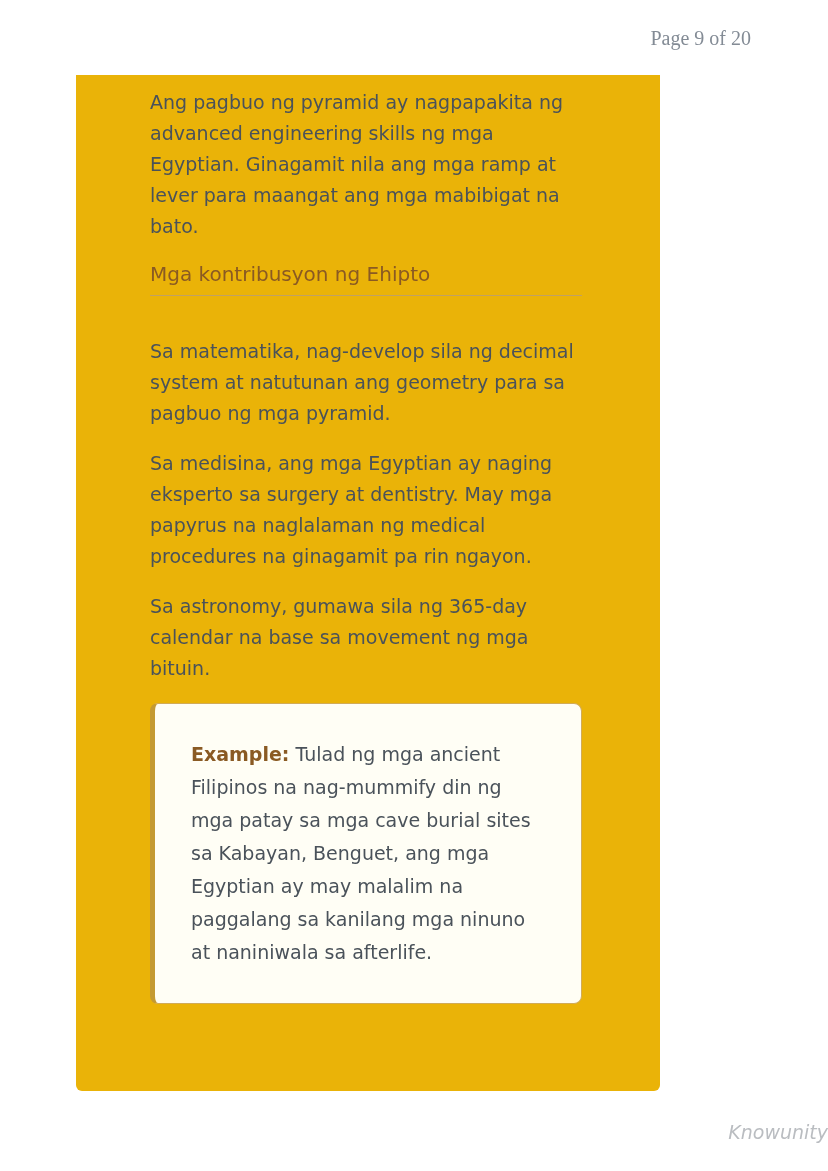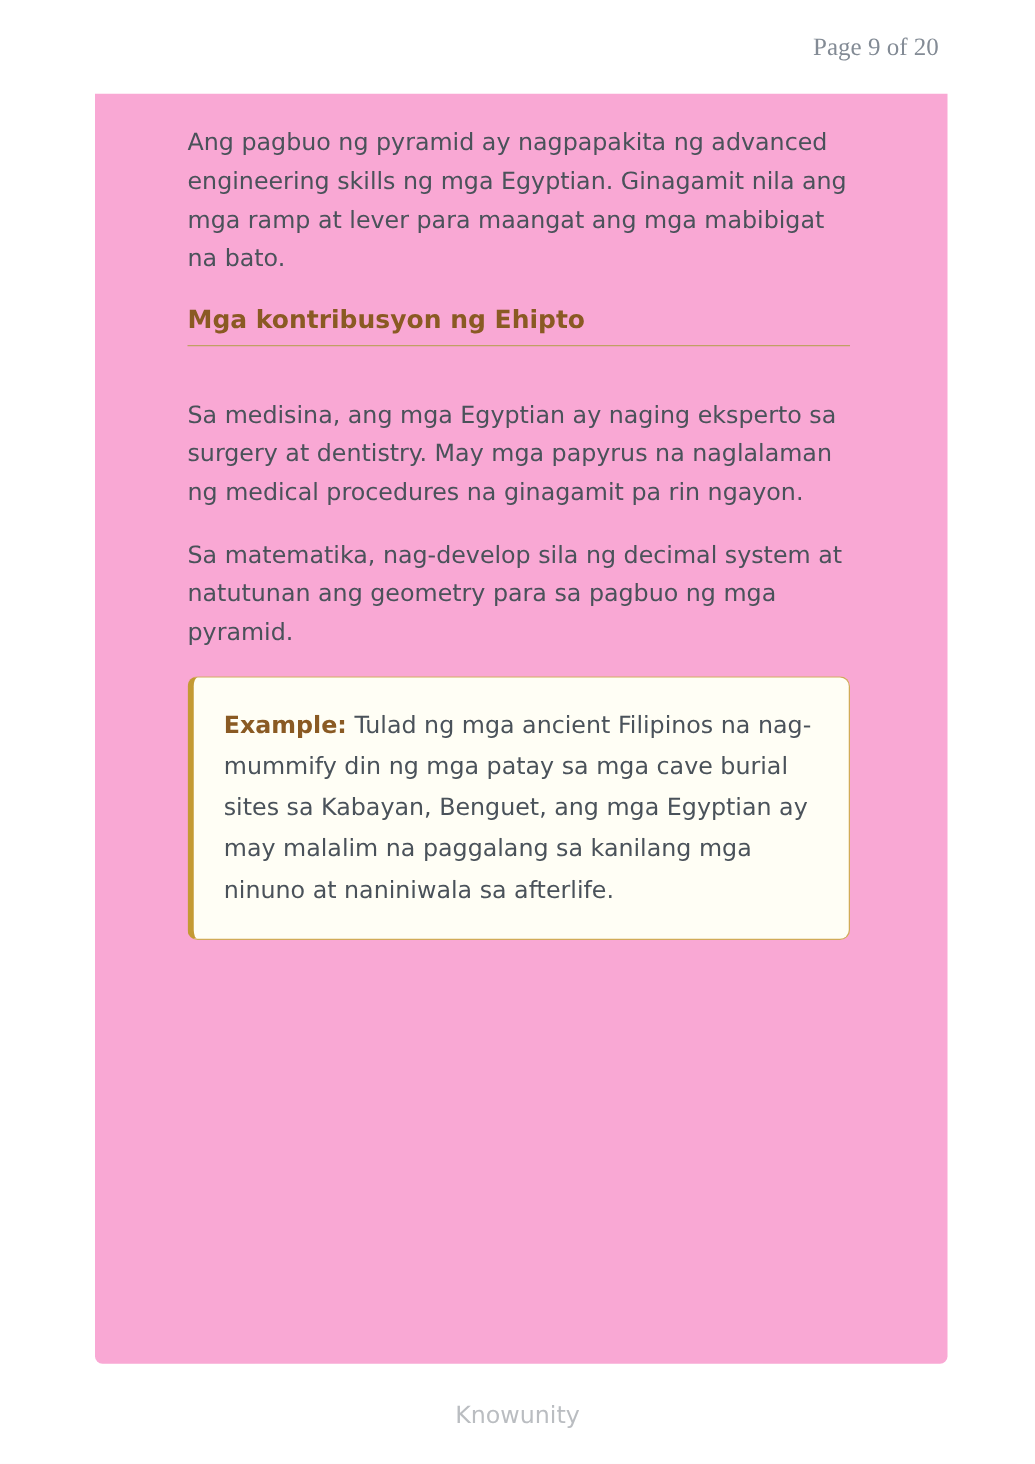--- a/index.html
+++ b/index.html
@@ -20,89 +20,91 @@
     top: 27px;
     right: 77px;
     font-family: "Liberation Serif", "DejaVu Serif", serif;
     font-size: 20px;
     color: #838b95;
   }
   .sheet {
     position: absolute;
     left: 76px;
     top: 75px;
-    width: 682px;
+    width: 584px;
     height: 1016px;
-    background: #f9a8d4;
+    background: #eab308;
     box-sizing: border-box;
-    padding: 24px 78px 0 74px;
+    padding: 12px 78px 0 74px;
     border-radius: 0 0 6px 6px;
   }
   .body-par {
     margin: 0 0 19px 0;
     font-size: 19px;
     line-height: 31px;
     color: #4a525a;
   }
   .section-heading {
     margin: 9px 0 40px 0;
     padding-bottom: 7px;
     font-size: 20px;
     line-height: 27px;
-    font-weight: bold;
+    font-weight: normal;
     color: #8a5a23;
     border-bottom: 1px solid #c0a164;
   }
   .example-box {
     margin-top: 10px;
     background: #fffef5;
     border: 1px solid #d1ab58;
     border-left: 5px solid #c49a33;
     border-radius: 8px;
     padding: 22px 24px;
   }
   .example-par {
-    margin: 0;
+    margin: 12px;
     font-size: 19px;
     line-height: 33px;
     color: #4a525a;
   }
   .example-label {
     font-weight: bold;
     color: #8a5a23;
   }
   .footer {
     position: absolute;
     top: 1121px;
     left: 0;
     width: 100%;
-    text-align: center;
+    text-align: right;
+    font-style: italic;
   }
   .footer .brand {
     font-size: 19px;
     color: #babdc1;
   }
 </style>
 </head>
 <body>
 
 <div class="canvas">
 
   <div class="page-indicator">Page 9 of 20</div>
 
   <div class="sheet">
 
     <p class="body-par">Ang pagbuo ng pyramid ay nagpapakita ng advanced engineering skills ng mga Egyptian. Ginagamit nila ang mga ramp at lever para maangat ang mga mabibigat na bato.</p>
 
     <h2 class="section-heading">Mga kontribusyon ng Ehipto</h2>
 
+    <p class="body-par">Sa matematika, nag-develop sila ng decimal system at natutunan ang geometry para sa pagbuo ng mga pyramid.</p>
+
     <p class="body-par">Sa medisina, ang mga Egyptian ay naging eksperto sa surgery at dentistry. May mga papyrus na naglalaman ng medical procedures na ginagamit pa rin ngayon.</p>
 
-    <p class="body-par">Sa matematika, nag-develop sila ng decimal system at natutunan ang geometry para sa pagbuo ng mga pyramid.</p>
-
+    <p class="body-par">Sa astronomy, gumawa sila ng 365-day calendar na base sa movement ng mga bituin.</p>
 
 
     <div class="example-box">
       <p class="example-par"><strong class="example-label">Example:</strong> <span>Tulad ng mga ancient Filipinos na nag-mummify din ng mga patay sa mga cave burial sites sa Kabayan, Benguet, ang mga Egyptian ay may malalim na paggalang sa kanilang mga ninuno at naniniwala sa afterlife.</span></p>
     </div>
 
   </div>
 
   <div class="footer">
     <span class="brand">Knowunity</span>

